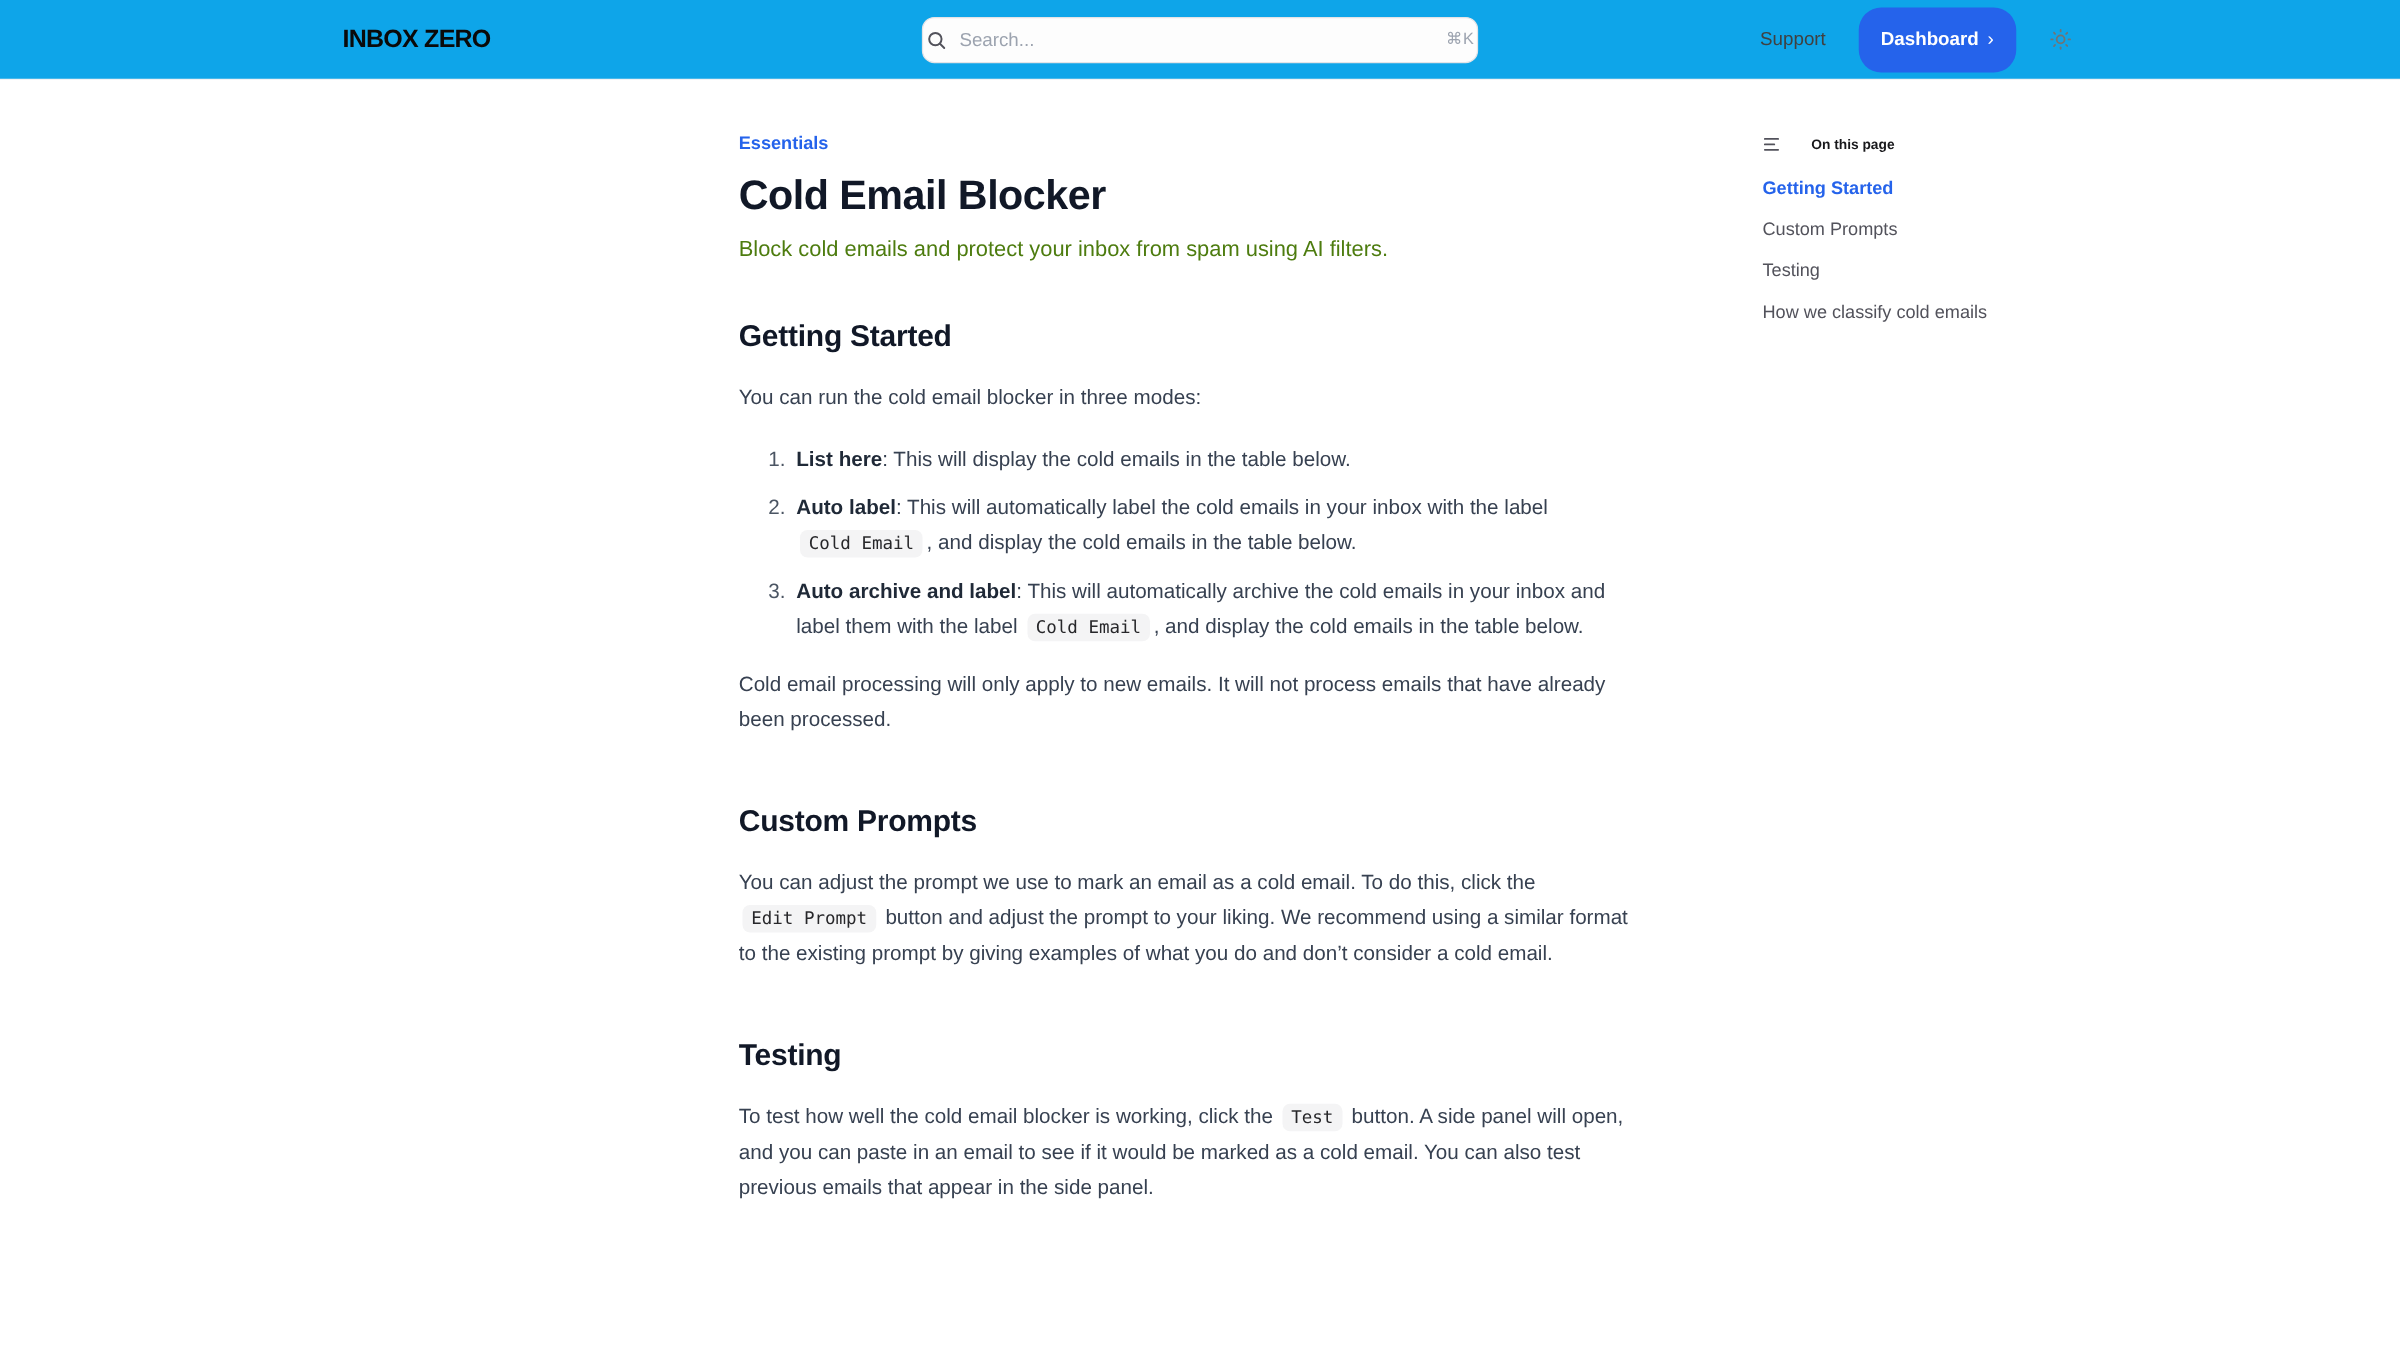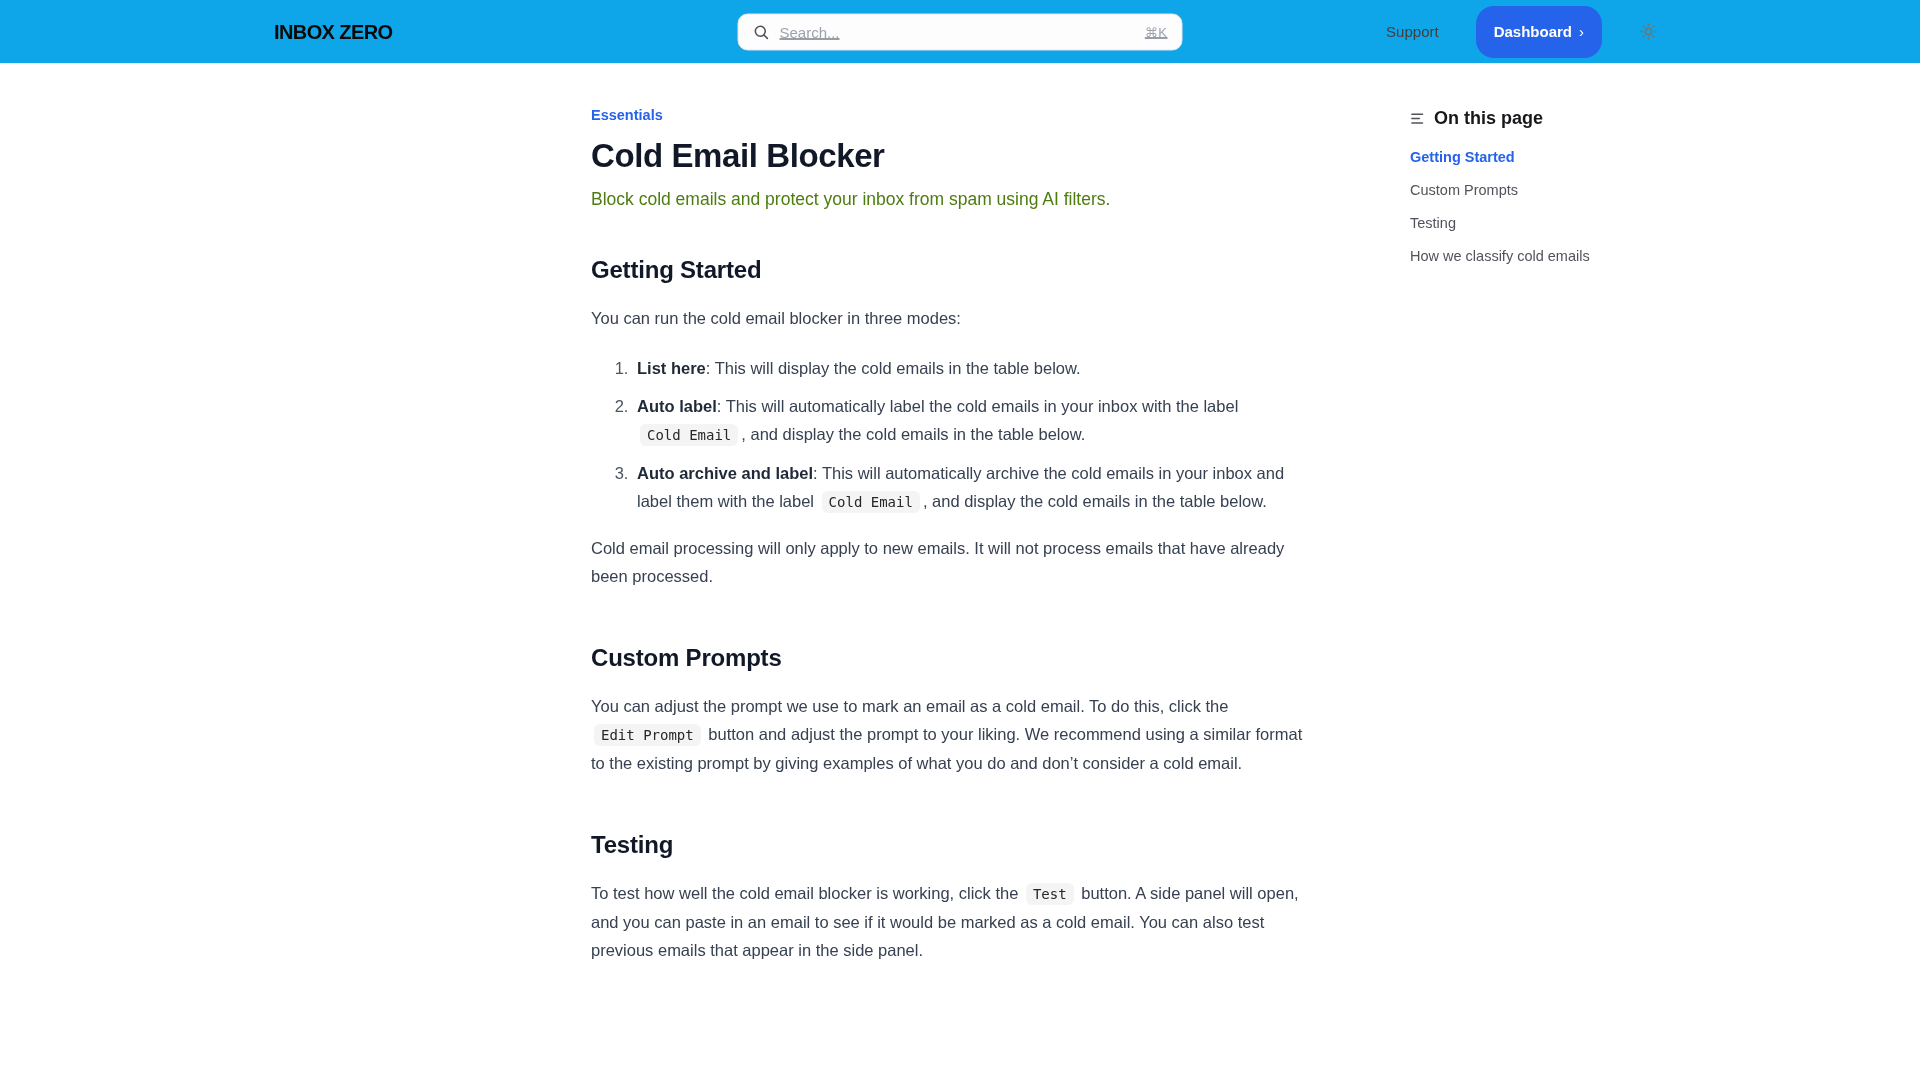--- a/index.html
+++ b/index.html
@@ -5,25 +5,25 @@
   * { box-sizing: border-box; margin: 0; padding: 0; }
   html, body { width: 1920px; height: 1080px; overflow: hidden; background: #ffffff;
     font-family: "Liberation Sans", "DejaVu Sans", sans-serif; color: #374151; }
 
   
   header { position: relative; height: 64px; background: #0ea5e9; border-bottom: 1px solid #f1f2f4; }
   .logo { position: absolute; left: 274px; top: 50%; transform: translateY(-50%);
     font-size: 20px; font-weight: 800; letter-spacing: -0.6px; color: #0a0a0a; cursor: pointer; }
   .search { position: absolute; left: 50%; top: 50%; transform: translate(-50%,-50%);
     width: 445px; height: 37px; border: 1px solid #e4e4e7; border-radius: 10px;
-    background: #fdfdfd; display: flex; align-items: center; padding: 0 14px; gap: 10px; cursor: text; text-decoration: underline; }
+    background: #fdfdfd; display: flex; align-items: center; padding: 0 2px; gap: 10px; cursor: text; }
   .search .ph { font-size: 15px; color: #9ca3af; flex: 1; }
   .search .kbd { font-size: 13px; color: #9ca3af; letter-spacing: 0.5px; }
   .nav-right { position: absolute; right: 262px; top: 50%; transform: translateY(-50%);
-    display: flex; align-items: center; gap: 37px; }
+    display: flex; align-items: center; gap: 26px; }
   .support { font-size: 15px; color: #404040; cursor: pointer; }
   .dash-btn { display: flex; align-items: center; gap: 7px; background: #2563eb; color: #fff;
     border: none; height: 52px; padding: 0 18px; border-radius: 18px; font-size: 15px;
     font-weight: 700; font-family: inherit; cursor: pointer; }
   .dash-btn .chev { font-size: 15px; font-weight: 400; margin-top: -1px; }
   .theme { display: flex; align-items: center; cursor: pointer; color: #737373; }
 
   
   .content { position: absolute; left: 591px; top: 64px; width: 726px; padding-top: 42px; }
   .toc { position: absolute; left: 1410px; top: 64px; width: 250px; padding-top: 44px; }
@@ -43,21 +43,21 @@
 
   .seg-b { font-weight: 700; color: #1f2937; }
   .seg-l { font-weight: 700; color: #111827; text-decoration: underline;
     text-decoration-color: #3b82f6; text-decoration-thickness: 1.5px; text-underline-offset: 4px;
     cursor: pointer; }
   .seg-c { font-family: "DejaVu Sans Mono", "Liberation Mono", monospace; font-size: 14px;
     background: #f4f4f5; color: #27272a; border-radius: 6px; padding: 3px 7px; margin: 0 3px;
     white-space: nowrap; }
 
   
-  .toc-head { display: flex; align-items: center; gap: 9px; font-size: 18px; font-weight: 600;
+  .toc-head { display: flex; align-items: center; gap: 24px; font-size: 11px; font-weight: 600;
     color: #18181b; margin-bottom: 20px; }
   .toc-head svg { color: #52525b; }
   .toc a { display: block; font-size: 14.5px; color: #52525b; margin-bottom: 17px;
     text-decoration: none; cursor: pointer; }
   .toc a.active { color: #2563eb; font-weight: 600; }
 </style>
 </head>
 <body>
 
 <header>

